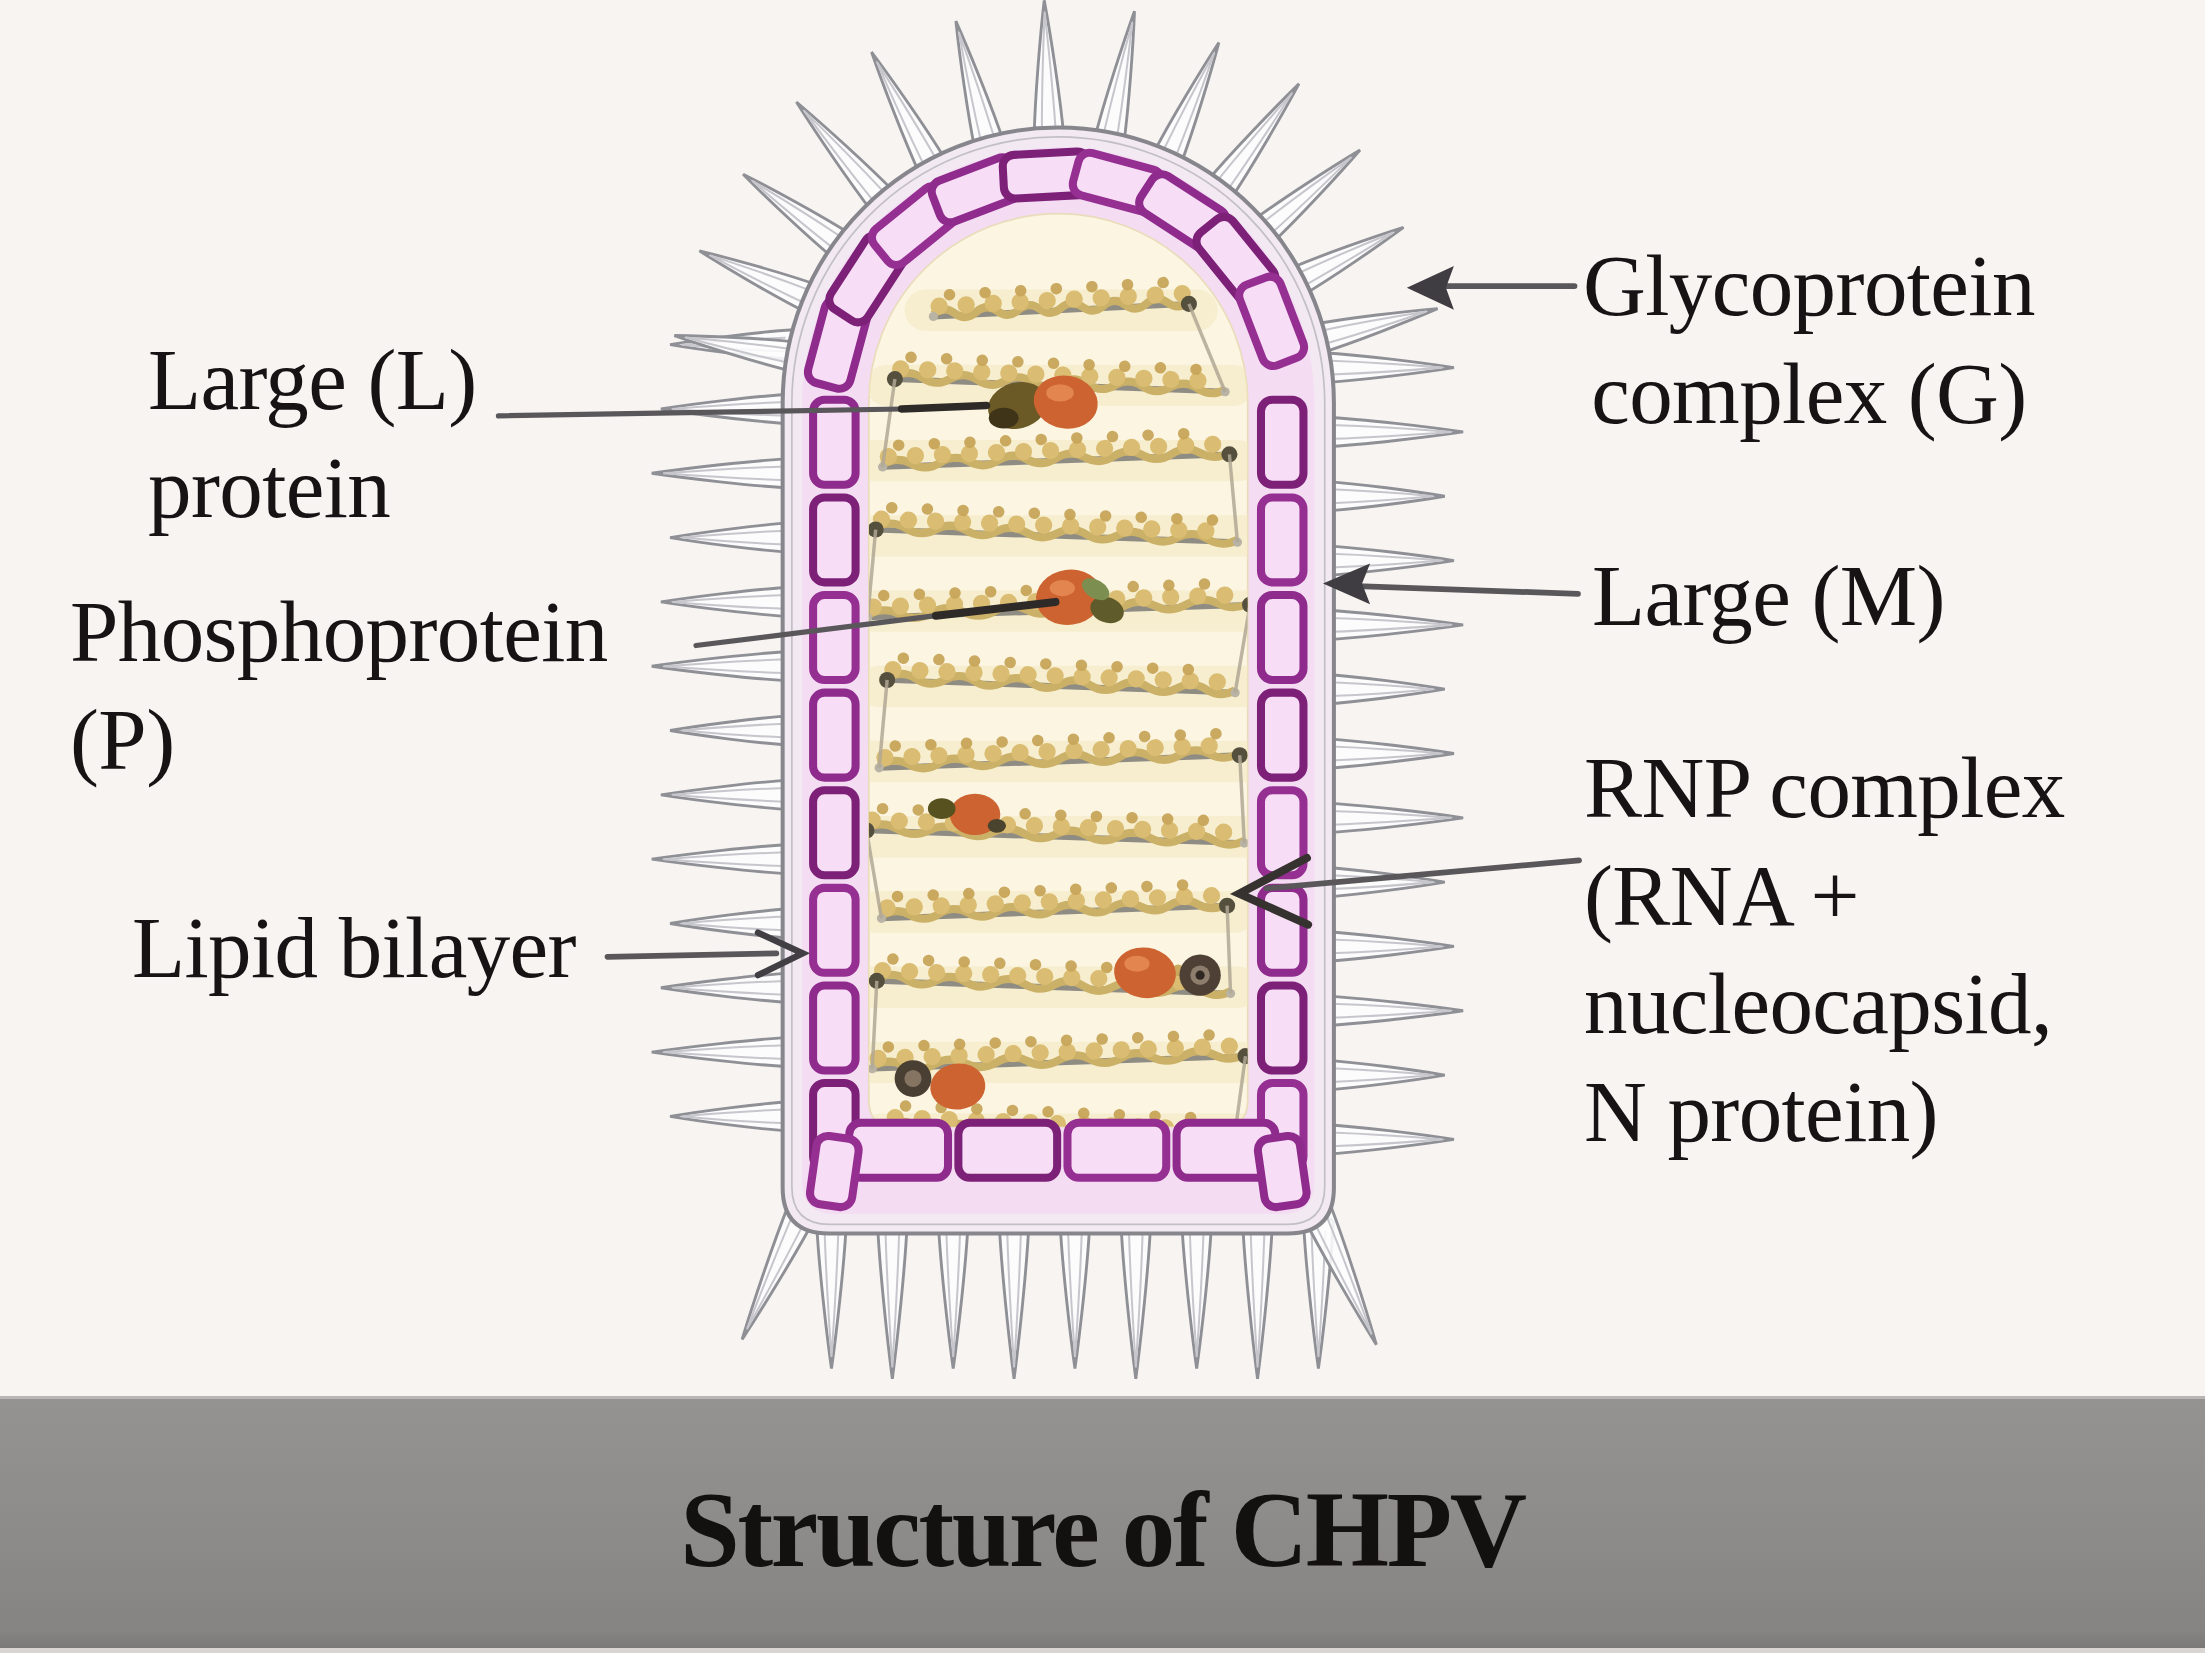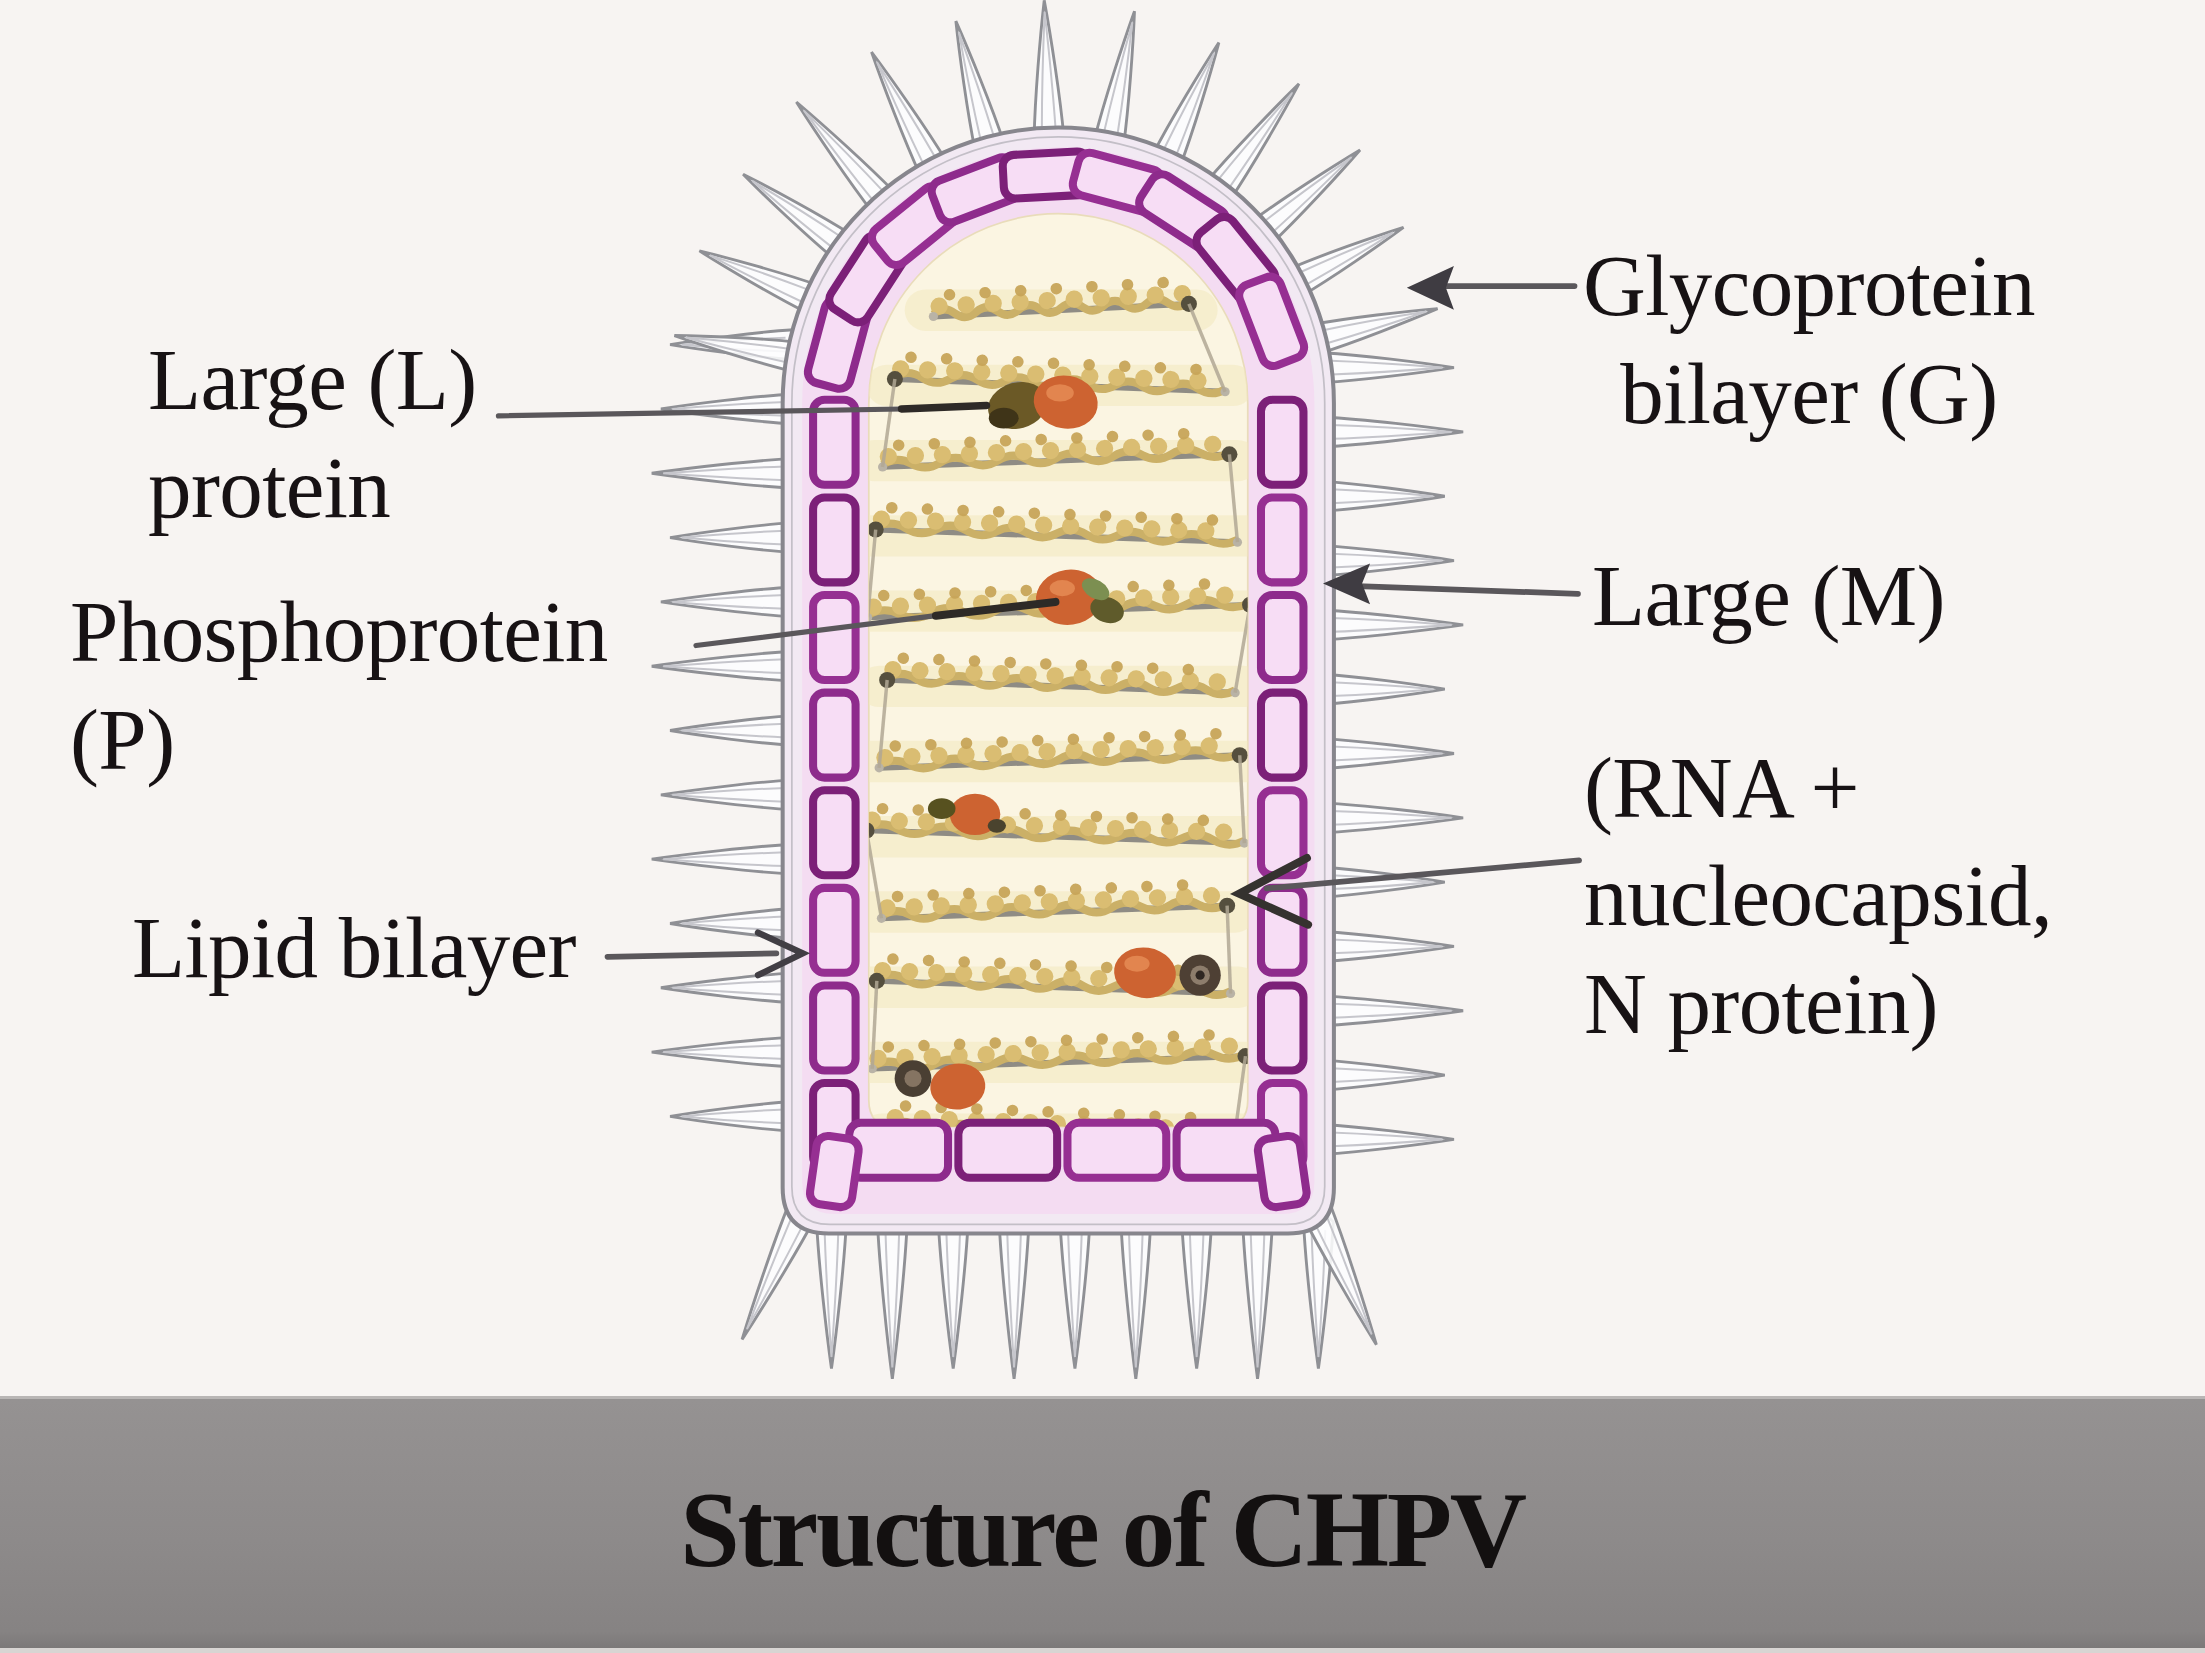--- a/index.html
+++ b/index.html
@@ -446,26 +446,27 @@
   </div>
   <div class="lbl" id="label-phospho">
     <div>Phosphoprotein</div>
     <div>(P)</div>
   </div>
   <div class="lbl" id="label-lipid">
     <div>Lipid bilayer</div>
   </div>
   <div class="lbl" id="label-glyco">
     <div>Glycoprotein</div>
-    <div>bilayer (G)</div>
+    <div>complex (G)</div>
   </div>
   <div class="lbl" id="label-matrix">
     <div>Large (M)</div>
   </div>
   <div class="lbl" id="label-rnp">
+    <div>RNP complex</div>
     <div>(RNA +</div>
     <div>nucleocapsid,</div>
     <div>N protein)</div>
   </div>
 
   <div class="titlebar">
     <div class="title">Structure of CHPV</div>
   </div>
 </div>
 

